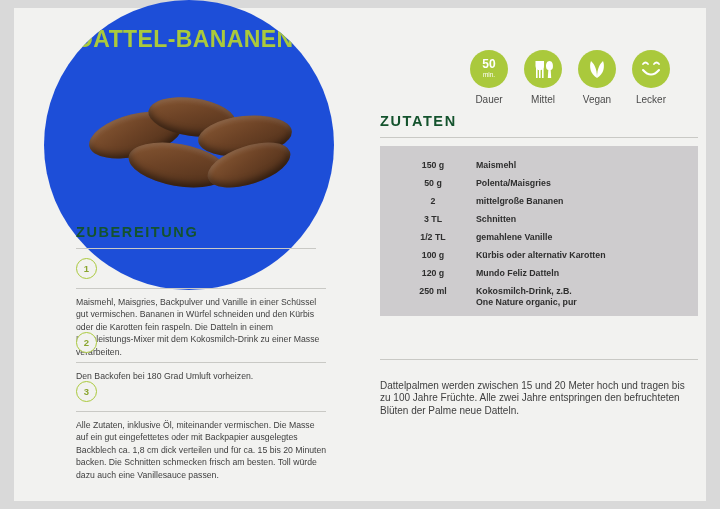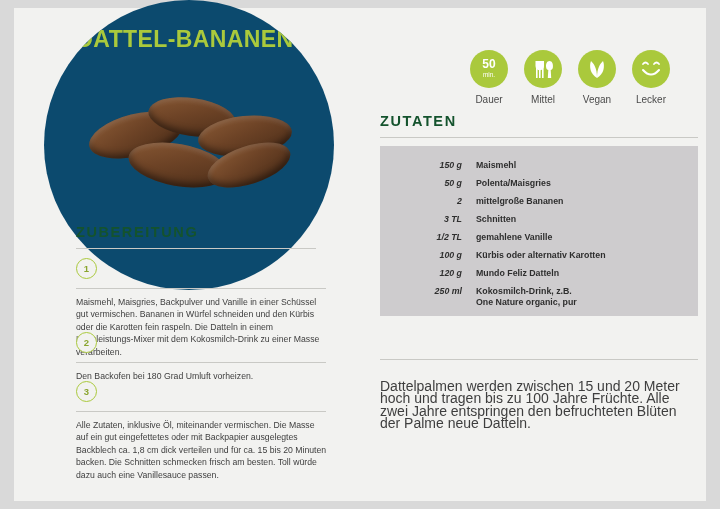--- a/index.html
+++ b/index.html
@@ -30,21 +30,21 @@
     width: 330px;
     height: 493px;
   }
   .hero-circle {
     position: absolute;
     left: 30px;
     top: -8px;
     width: 290px;
     height: 290px;
     border-radius: 50%;
-    background: #0c4a6e;
+    background: #1d4ed8;
     overflow: hidden;
   }
   .hero-title {
     position: absolute;
     left: 0;
     top: 26px;
     width: 290px;
     text-align: center;
     color: #aac93c;
     font-size: 23px;
@@ -182,42 +182,41 @@
   .ing-row {
     position: absolute;
     font-size: 8.8px;
     color: #2e2e2e;
     font-weight: bold;
   }
   .ing-amount {
     position: absolute;
     left: 24px;
     width: 58px;
-    text-align: right;
-    font-style: italic;
+    text-align: center;
   }
   .ing-name {
     position: absolute;
     left: 96px;
     width: 210px;
   }
   .ing-name2 {
     position: absolute;
     left: 96px;
     width: 210px;
   }
 
   #wussten-title { position: absolute; left: 10px; top: 327px; }
   .wussten-rule { position: absolute; left: 10px; top: 351px; width: 318px; }
   .wussten-text {
     position: absolute;
     left: 10px;
     top: 372px;
     width: 310px;
-    font-size: 14px;
+    font-size: 10px;
     line-height: 12.4px;
     color: #3e3e3e;
   }
 </style>
 </head>
 <body>
 
 <div class="page">
 
   <div class="left-col">

